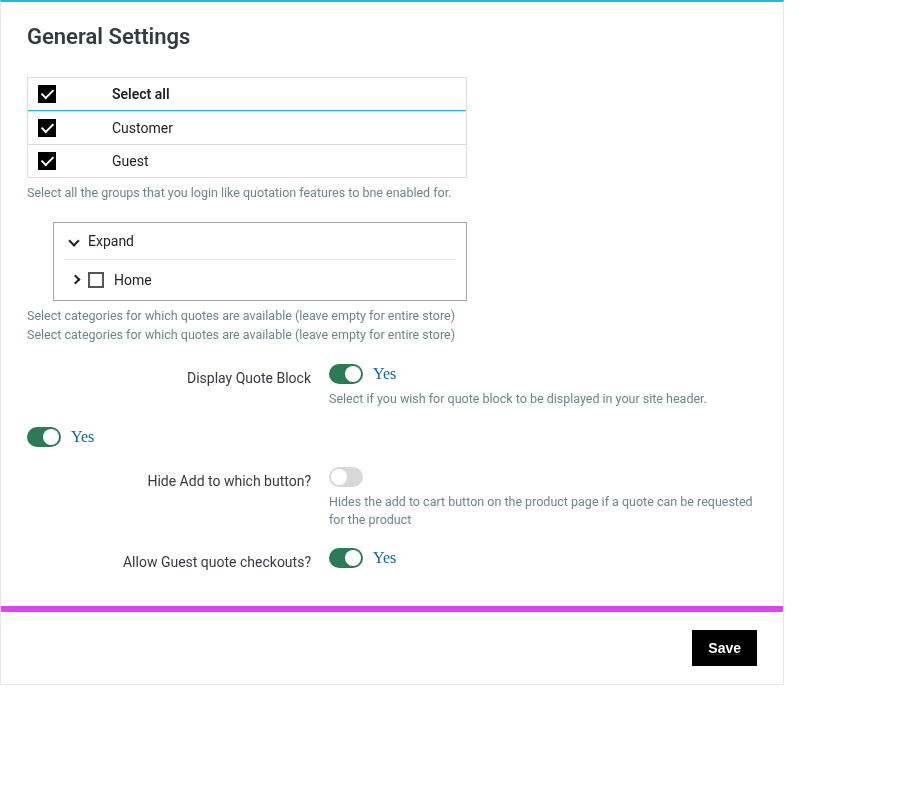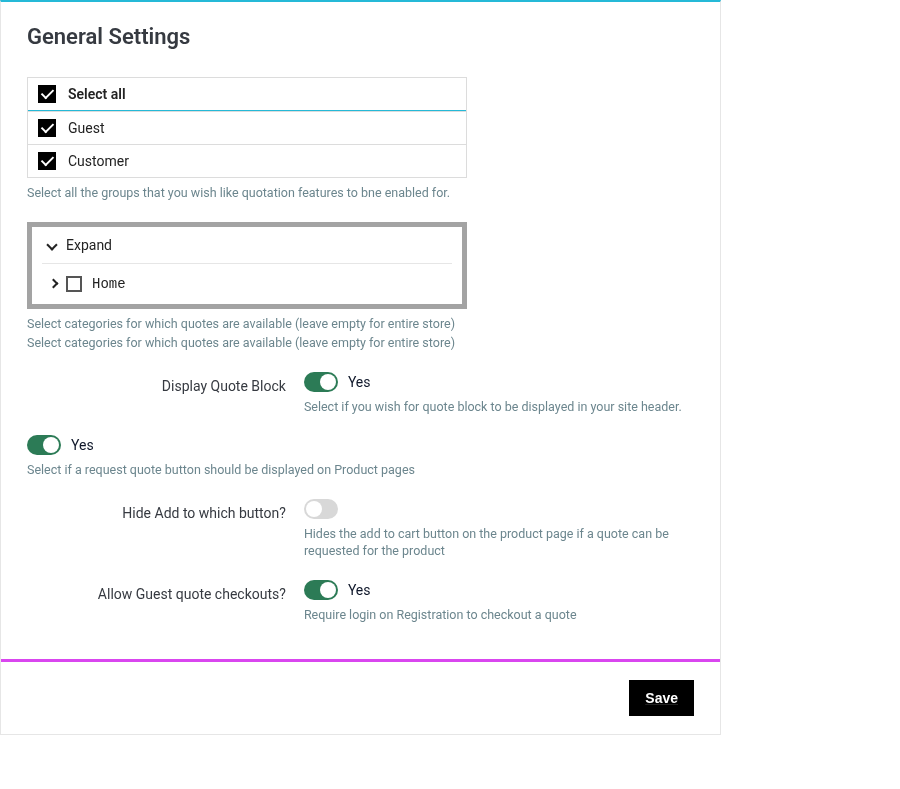--- a/index.html
+++ b/index.html
@@ -4,21 +4,21 @@
 <style>
   * { box-sizing: border-box; }
   body {
     margin: 0;
     font-family: -apple-system, BlinkMacSystemFont, "Segoe UI", Roboto, Arial, sans-serif;
     background: #fff;
     color: #232323;
     font-size: 14px;
   }
   .page-wrap {
-    width: 721px;
+    width: 784px;
     border: 1px solid #e6e6e6;
     border-top: 2px solid #25b9d7;
     margin: 0;
     background: #fff;
   }
   .header {
     padding: 22px 26px 8px 26px;
   }
   .header h1 {
     margin: 0;
@@ -53,20 +53,21 @@
   }
   
   .group-box {
     border: 1px solid #dcdcdc;
   }
   .group-item {
     display: flex;
     align-items: center;
     padding: 7px 10px;
     border-top: 1px solid #dcdcdc;
+    gap: 44px;
   }
   .group-item:first-child {
     border-top: none;
     border-bottom: 1px solid #25b9d7;
   }
   .checkbox {
     width: 18px;
     height: 18px;
     border: 1px solid #000;
     display: inline-flex;
@@ -84,22 +85,23 @@
     width: 5px;
     height: 10px;
     border: solid #fff;
     border-width: 0 2px 2px 0;
     transform: rotate(45deg) translate(-1px,-1px);
   }
   .group-item-label { font-size: 14px; }
   .group-item.selectall .group-item-label { font-weight: 600; }
   
   .cat-box {
-    border: 5px solid #a3a3a3;
+    border: 1px solid #a3a3a3;
     padding: 6px 10px 8px 10px;
+    margin-left: 26px;
   }
   .cat-expand {
     display: flex;
     align-items: center;
     padding: 4px 4px 10px 4px;
     cursor: pointer;
     border-bottom: 1px solid #e6e6e6;
     margin-bottom: 8px;
   }
   .cat-expand .chev-down {
@@ -110,21 +112,20 @@
   .cat-expand .chev-down::before {
     content:"";
     width:6px;height:6px;border:solid #232323;border-width:0 2px 2px 0;
     transform:rotate(45deg);
     display:inline-block;
   }
   .cat-row {
     display: flex;
     align-items: center;
     padding: 4px 4px;
-    font-family: Liberation Mono, monospace;
   }
   .cat-row .chev-right {
     width: 14px; height: 14px;
     display:inline-flex;align-items:center;justify-content:center;
     margin-right: 6px;
     cursor:pointer;
   }
   .cat-row .chev-right::before{
     content:"";
     width:5px;height:5px;border:solid #232323;border-width:0 2px 2px 0;
@@ -158,25 +159,25 @@
     top: 2px;
     width: 16px;
     height: 16px;
     border-radius: 50%;
     background: #fff;
   }
   .toggle.on { background: #2c7b56; }
   .toggle.on .knob { right: 2px; }
   .toggle.off { background: #d8d8d8; }
   .toggle.off .knob { left: 2px; }
-  .toggle-label { font-size: 14px; color: #0f172a; }
+  .toggle-label { font-size: 16px; color: #0369a1; font-family: Liberation Serif, serif; }
 
   
   .footer {
-    border-top: 3px solid #d946ef;
+    border-top: 6px solid #d946ef;
     padding: 18px 26px;
     display: flex;
     justify-content: flex-end;
     text-decoration: underline;
   }
   .save-btn {
     background: #000;
     color: #fff;
     border: none;
     padding: 10px 16px;
@@ -198,28 +199,28 @@
 
     <div class="row">
       <div class="field-col">
         <div class="group-box">
           <div class="group-item selectall">
             <span class="checkbox checked"></span>
             <span class="group-item-label">Select all</span>
           </div>
           <div class="group-item">
             <span class="checkbox checked"></span>
-            <span class="group-item-label">Guest</span>
+            <span class="group-item-label">Customer</span>
           </div>
           <div class="group-item">
             <span class="checkbox checked"></span>
-            <span class="group-item-label">Customer</span>
-          </div>
-        </div>
-        <div class="help">Select all the groups that you wish like quotation features to bne enabled for.</div>
+            <span class="group-item-label">Guest</span>
+          </div>
+        </div>
+        <div class="help">Select all the groups that you login like quotation features to bne enabled for.</div>
       </div>
     </div>
 
     <div class="row">
       <div class="field-col">
         <div class="cat-box">
           <div class="cat-expand">
             <span class="chev-down"></span>
             <span>Expand</span>
           </div>
@@ -248,21 +249,20 @@
     </div>
 
     <div class="row">
       <div class="field-col">
         <div class="toggle-wrap">
           <div class="toggle on">
               <span class="knob"></span>
             </div>
           <span class="toggle-label">Yes</span>
         </div>
-        <div class="help">Select if a request quote button should be displayed on Product pages</div>
       </div>
     </div>
 
     <div class="row">
       <div class="label-col">Hide Add to which button?</div>
       <div class="field-col">
         <div class="toggle-wrap">
           <div class="toggle off">
               <span class="knob"></span>
             </div>
@@ -274,21 +274,20 @@
 
     <div class="row">
       <div class="label-col">Allow Guest quote checkouts?</div>
       <div class="field-col">
         <div class="toggle-wrap">
           <div class="toggle on">
               <span class="knob"></span>
             </div>
           <span class="toggle-label">Yes</span>
         </div>
-        <div class="help">Require login on Registration to checkout a quote</div>
       </div>
     </div>
 
   </div>
 
   <div class="footer">
     <button class="save-btn">Save</button>
   </div>
 
 </div>

